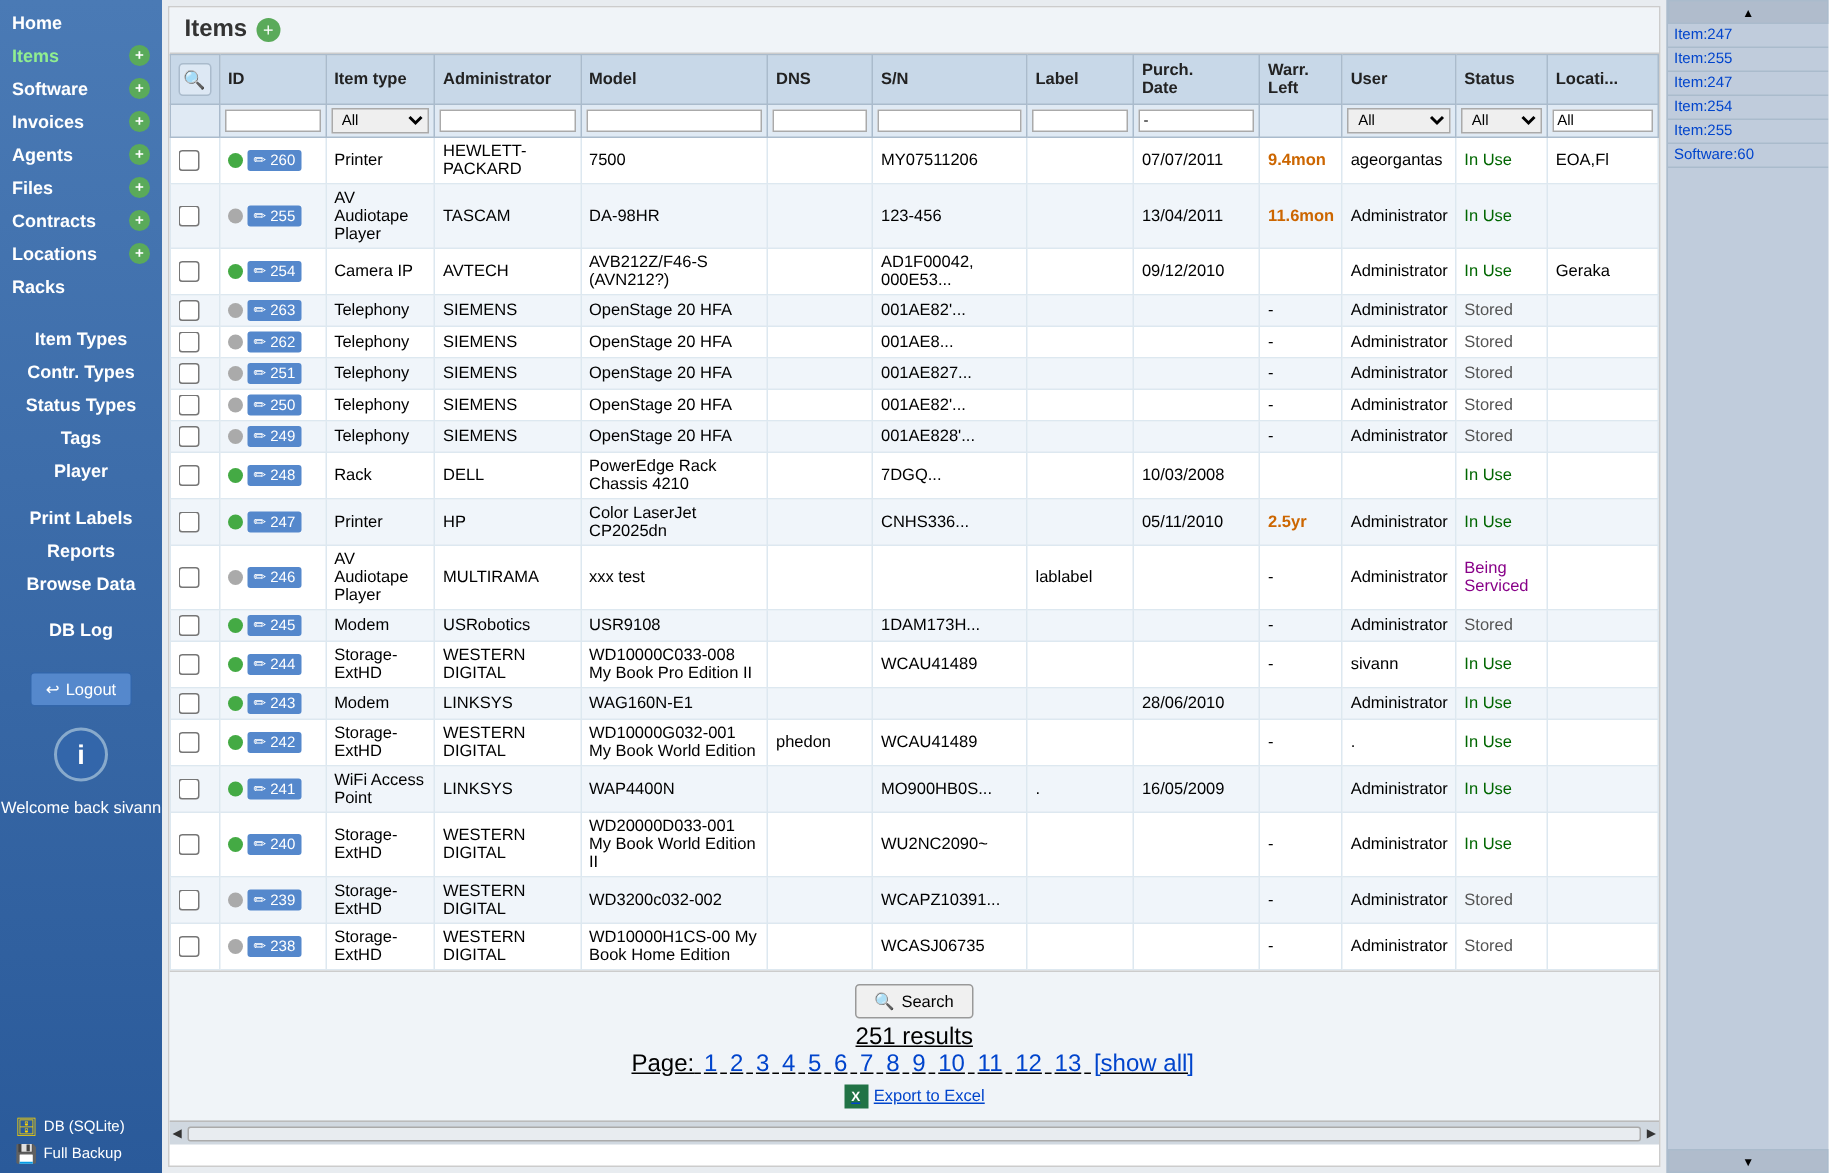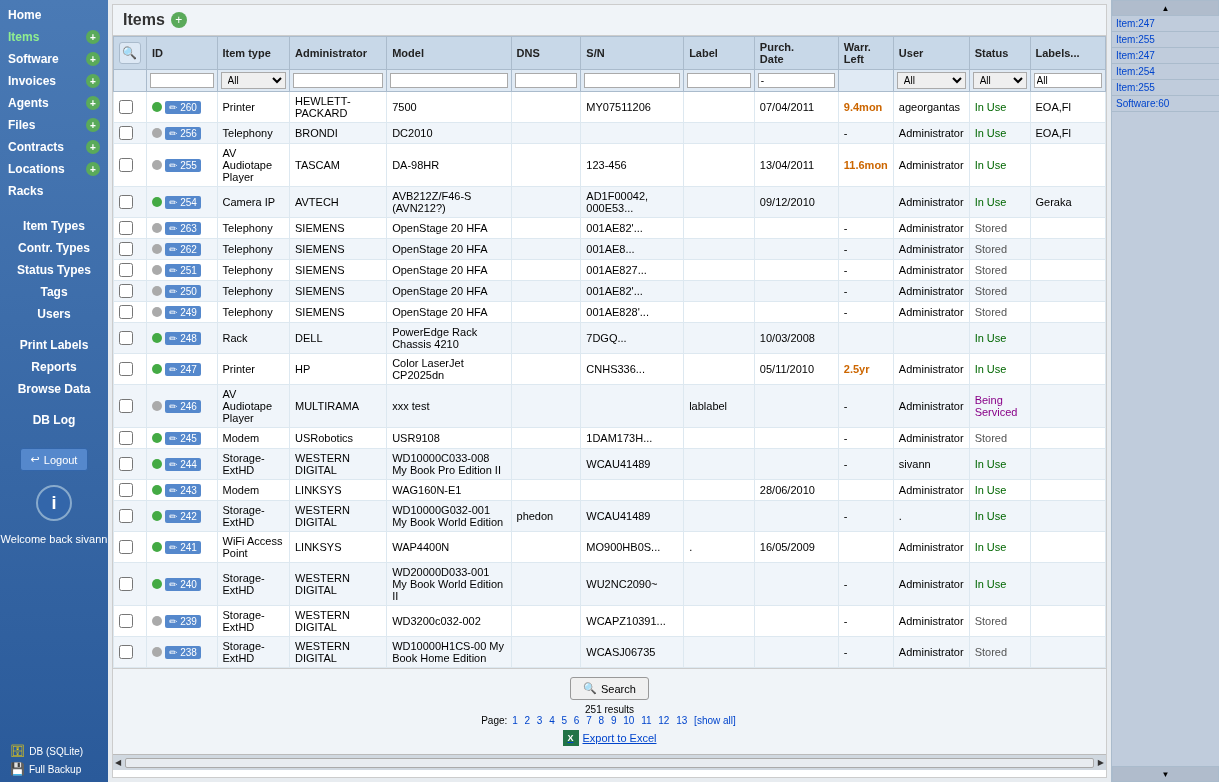--- a/index.html
+++ b/index.html
@@ -178,21 +178,21 @@
       background: #f0f0f0;
       border: 1px solid #999;
       border-radius: 3px;
       padding: 4px 12px;
       cursor: pointer;
       display: inline-flex;
       align-items: center;
       gap: 4px;
       font-size: 11px;
     }
-    .pagination { margin: 4px 0; font-size: 10px; }
+    .pagination { margin: 4px 0; font-size: 16px; text-decoration: underline; }
     .pagination a { color: #0044cc; text-decoration: none; margin: 0 2px; }
     .export-btn {
       background: none;
       border: none;
       color: #0044cc;
       cursor: pointer;
       font-size: 11px;
       display: inline-flex;
       align-items: center;
       gap: 4px;
@@ -323,21 +323,21 @@
   <div class="sidebar-item">
     <span class="sidebar-item-label">Contr. Types</span>
   </div>
   <div class="sidebar-item">
     <span class="sidebar-item-label">Status Types</span>
   </div>
   <div class="sidebar-item">
     <span class="sidebar-item-label">Tags</span>
   </div>
   <div class="sidebar-item">
-    <span class="sidebar-item-label">Users</span>
+    <span class="sidebar-item-label">Player</span>
   </div>
 
   <div class="sidebar-divider"></div>
   <div class="sidebar-item">
     <span class="sidebar-item-label">Print Labels</span>
   </div>
   <div class="sidebar-item">
     <span class="sidebar-item-label">Reports</span>
   </div>
   <div class="sidebar-item">
@@ -387,21 +387,21 @@
           <th>Item type</th>
           <th>Administrator</th>
           <th>Model</th>
           <th>DNS</th>
           <th>S/N</th>
           <th>Label</th>
           <th>Purch.<br>Date</th>
           <th>Warr.<br>Left</th>
           <th>User</th>
           <th>Status</th>
-          <th>Labels...</th>
+          <th>Locati...</th>
         </tr>
         <tr class="filter-row">
           <td></td>
           <td><input type="text" style=""></td>
           <td>
             <div style="display:flex;align-items:center;">
               <select style="flex:1;font-size:10px;"><option>All</option></select>
             </div>
           </td>
           <td><input type="text" style=""></td>
@@ -432,47 +432,23 @@
           <span style="width:10px;height:10px;background:#44aa44;border-radius:50%;display:inline-block;"></span>
           <button class="edit-btn">✏ 260</button>
         </div>
       </td>
       <td>Printer</td>
       <td>HEWLETT-PACKARD</td>
       <td>7500</td>
       <td></td>
       <td>MY07511206</td>
       <td></td>
-      <td>07/04/2011</td>
+      <td>07/07/2011</td>
       <td style="color:#cc6600;font-weight:bold">9.4mon</td>
       <td>ageorgantas</td>
-      <td class="status-inuse">In Use</td>
-      <td>EOA,Fl</td>
-    </tr>
-          <tr>
-      <td>
-        <div style="display:flex;align-items:center;gap:3px;">
-          <input type="checkbox" class="row-checkbox" style="">
-        </div>
-      </td>
-      <td>
-        <div class="id-cell">
-          <span style="width:10px;height:10px;background:#aaaaaa;border-radius:50%;display:inline-block;"></span>
-          <button class="edit-btn">✏ 256</button>
-        </div>
-      </td>
-      <td>Telephony</td>
-      <td>BRONDI</td>
-      <td>DC2010</td>
-      <td></td>
-      <td></td>
-      <td></td>
-      <td></td>
-      <td style="color:;font-weight:normal">-</td>
-      <td>Administrator</td>
       <td class="status-inuse">In Use</td>
       <td>EOA,Fl</td>
     </tr>
           <tr>
       <td>
         <div style="display:flex;align-items:center;gap:3px;">
           <input type="checkbox" class="row-checkbox" style="">
         </div>
       </td>
       <td>

